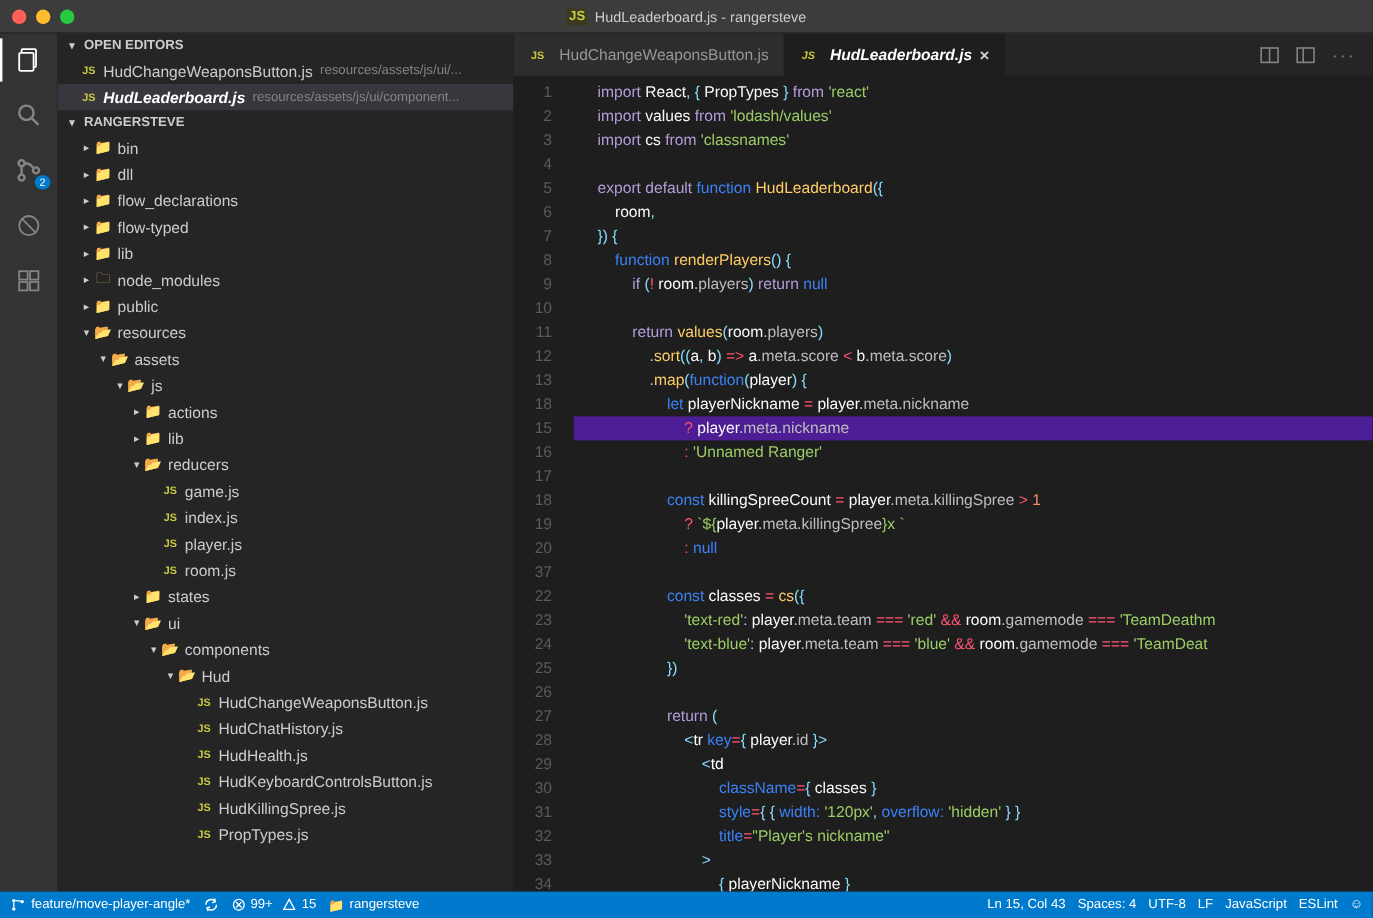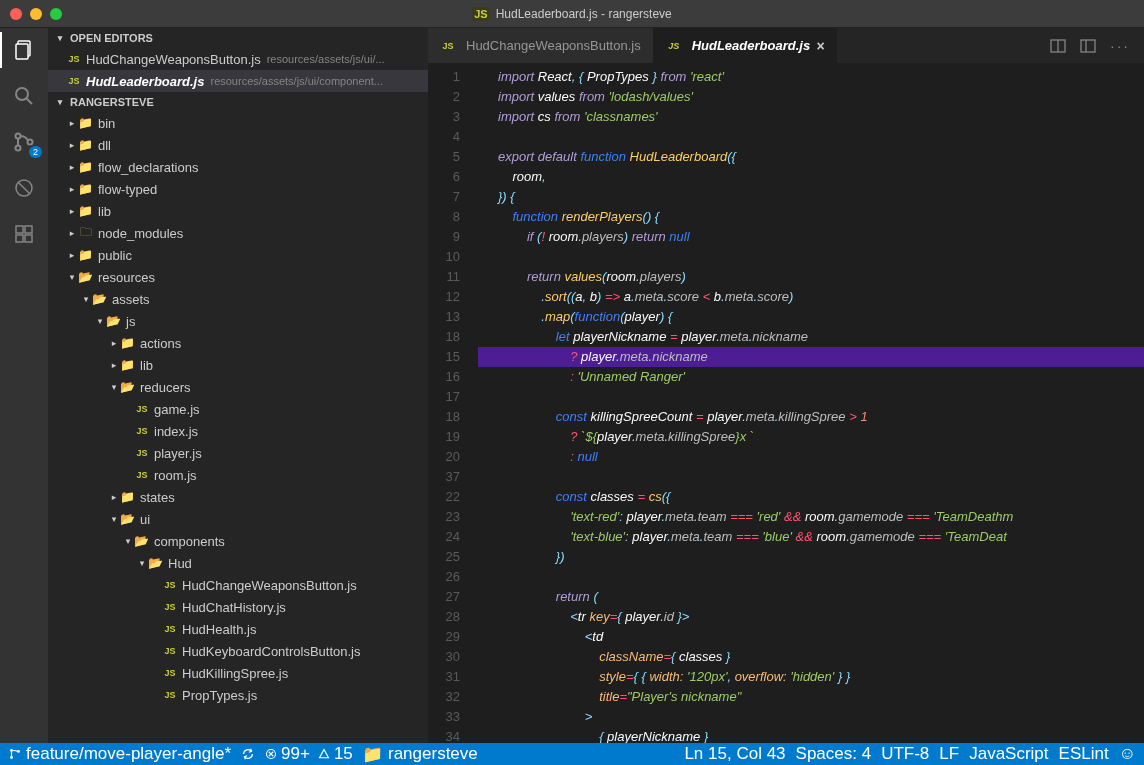--- a/index.html
+++ b/index.html
@@ -43,29 +43,29 @@
 .editor { flex:1; display:flex; flex-direction:column; background:#1e1e1e; overflow:hidden; }
 .tabs { display:flex; background:#252526; height:35px; align-items:stretch; }
 .tab { display:flex; align-items:center; padding:0 12px; gap:6px; border-right:1px solid #1e1e1e; cursor:pointer; font-size:13px; }
 .tab.inactive { background:#2d2d2d; color:#969696; }
 .tab.active { background:#1e1e1e; color:#fff; font-style:italic; font-weight:bold; }
 .tab .close { font-size:14px; color:#ccc; cursor:pointer; }
 .tabactions { margin-left:auto; display:flex; align-items:center; gap:14px; padding-right:14px; color:#858585; }
 
 .code { flex:1; display:flex; overflow:hidden; font-family:Menlo,Consolas,monospace; font-size:13px; line-height:20px; }
 .gutter { width:50px; text-align:right; padding-right:18px; color:#5a5a5a; user-select:none; padding-top:4px; }
-.lines { flex:1; padding-top:4px; white-space:pre; overflow:hidden; position:relative;font-style:italic; }
+.lines { flex:1; padding-top:4px; white-space:pre; overflow:hidden; position:relative; }
 .hl { background:#4c1d95; }
 .line { padding-left:20px; }
 
 
-.kw{color:#b39ddb}.kw2{color:#3b82f6}.fn{color:#ffcc66}.str{color:#9ccc65}.id{color:#fafafa}.op{color:#ff5370}.prop{color:#bdbdbd}.punc{color:#89ddff}.num{color:#f78c6c}.this{color:#ffffff}.type{color:#fdba74}
-
-
-.status { height:22px; background:#007acc; color:#fff; display:flex; align-items:center; font-size:17px; padding:0 8px; gap:10px; }
+.kw{color:#b39ddb}.kw2{color:#3b82f6}.fn{color:#ffcc66}.str{color:#9ccc65}.id{color:#fafafa}.op{color:#ff5370}.prop{color:#bdbdbd}.punc{color:#89ddff}.num{color:#f78c6c}.this{color:#ffffff}.type{color:#3b82f6}
+
+
+.status { height:22px; background:#007acc; color:#fff; display:flex; align-items:center; font-size:11px; padding:0 8px; gap:10px; }
 .status .sp { flex:1; }
 .status .item { display:flex; align-items:center; gap:4px; cursor:pointer; }
 
 svg { display:block; }
 </style>
 </head>
 <body>
 
 <div class="titlebar">
   <div class="traffic">

